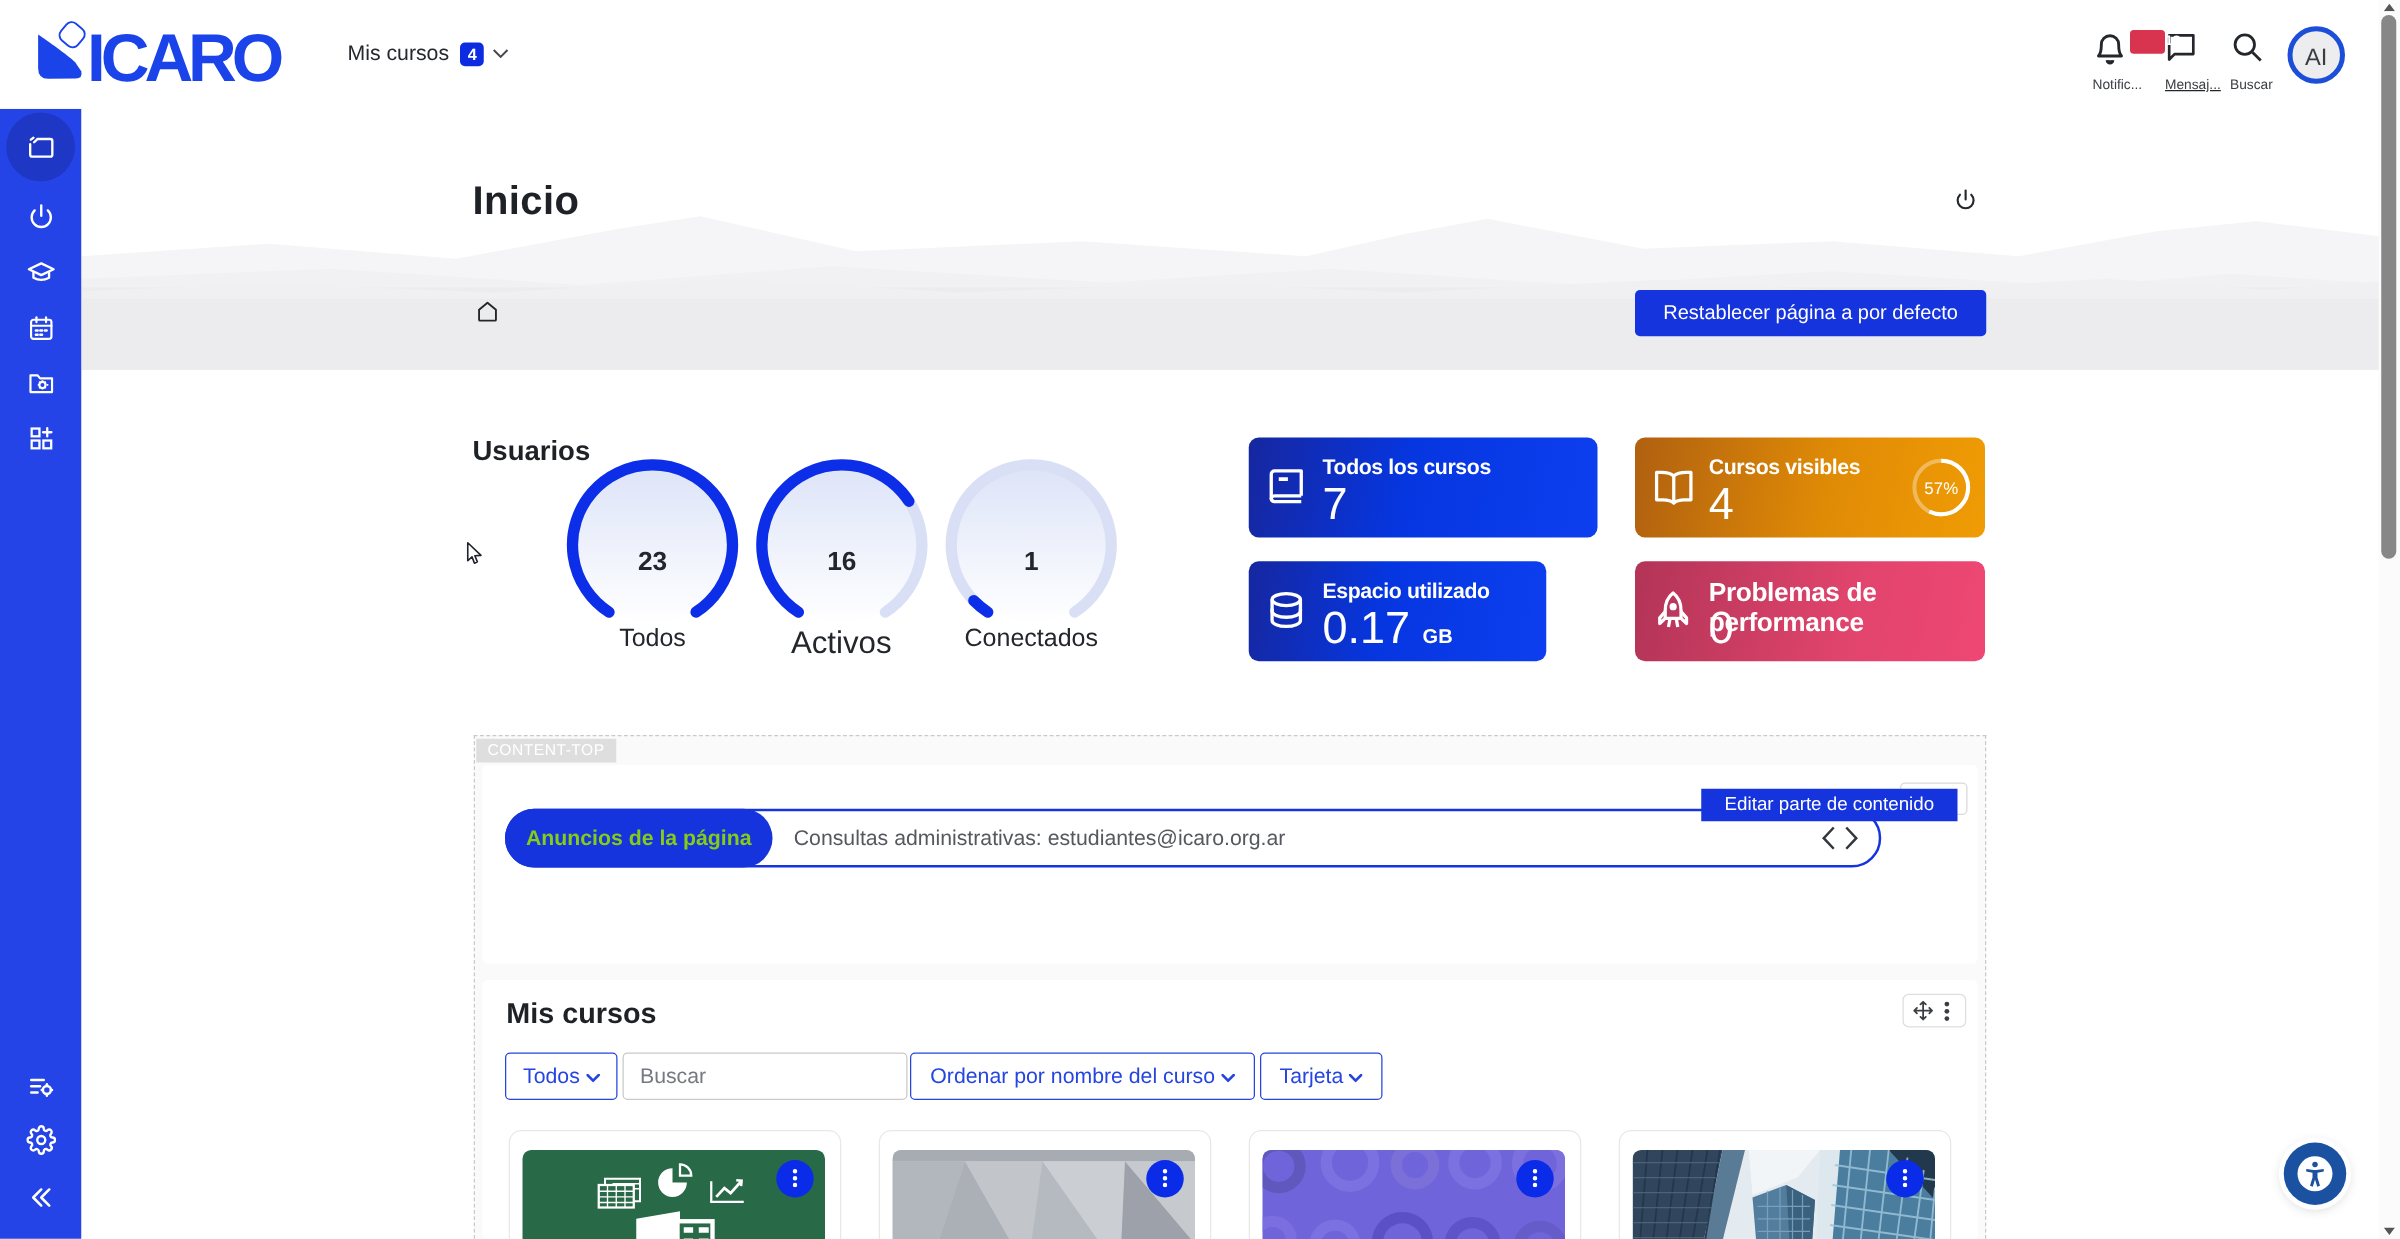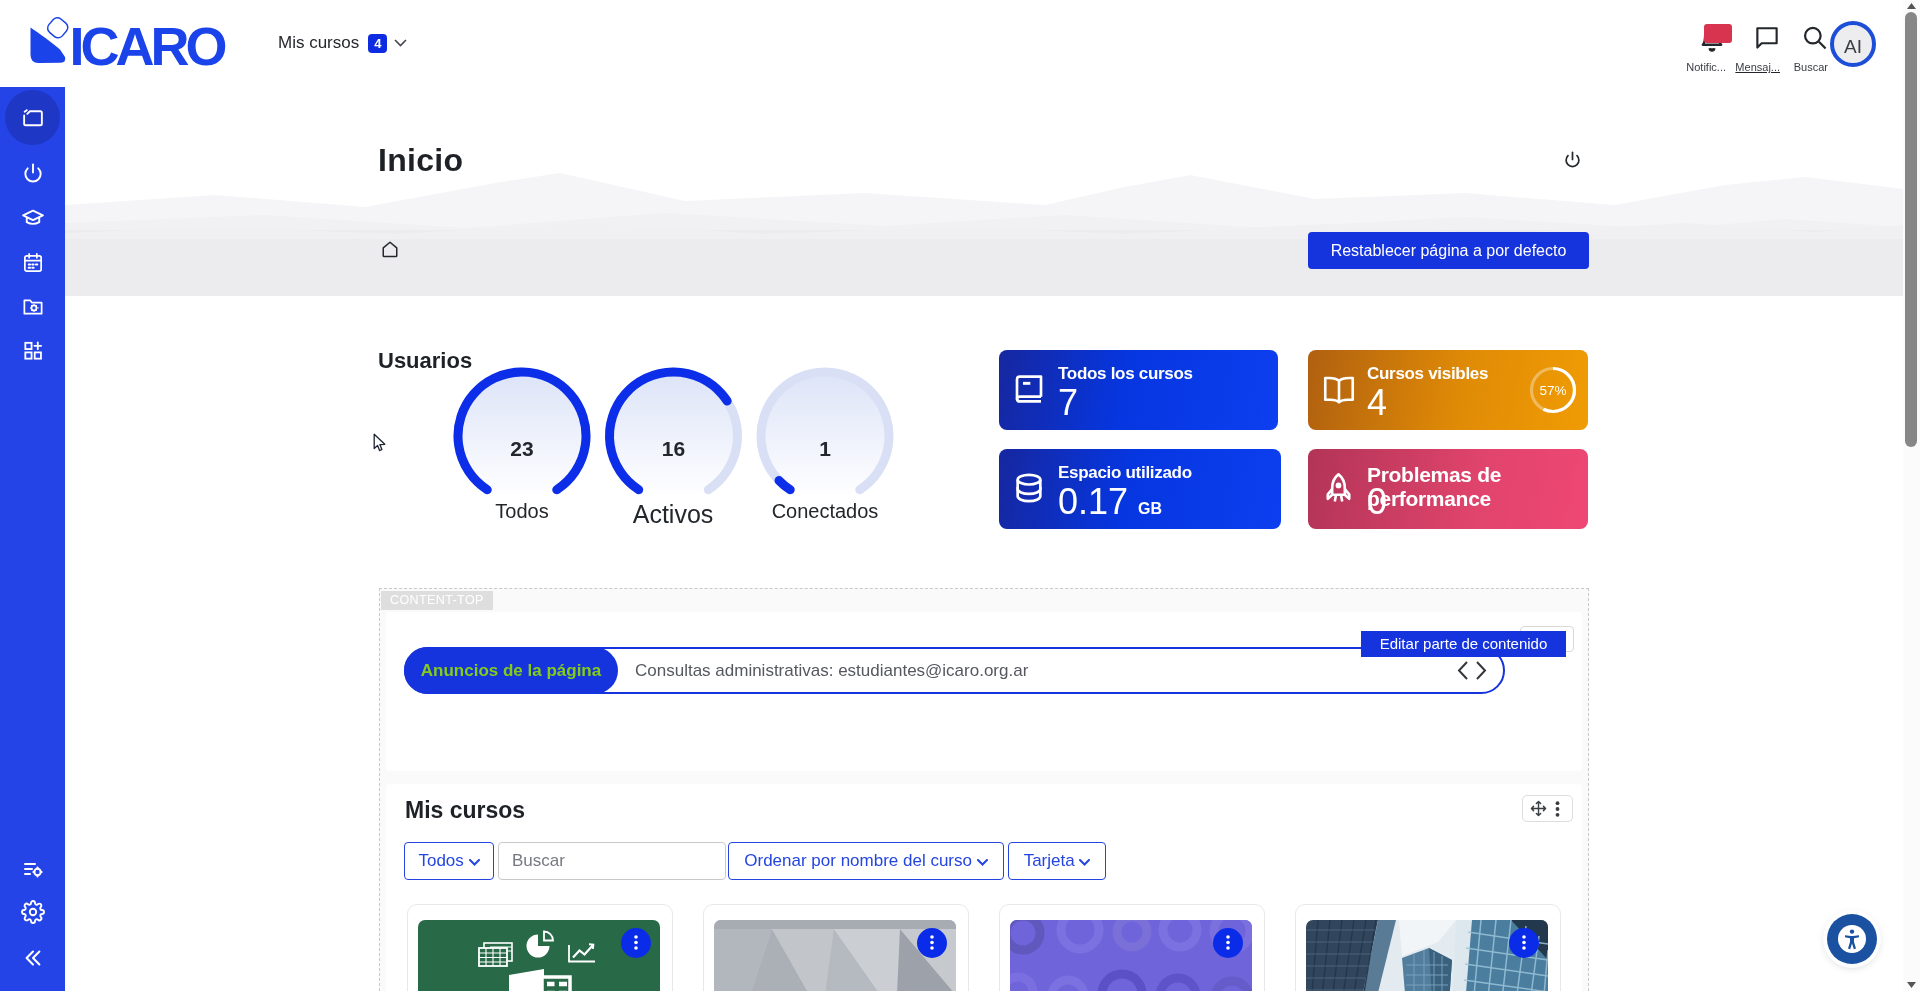--- a/index.html
+++ b/index.html
@@ -5,21 +5,21 @@
 <style>
   * { margin:0; padding:0; box-sizing:border-box; }
   html,body { width:1920px; height:991px; overflow:hidden; background:#fff;
     font-family:"Liberation Sans", sans-serif; color:#1b1d22; }
   .abs { position:absolute; }
   
   #header { position:absolute; left:0; top:0; width:1904px; height:87px; background:#fff; z-index:30; }
   #logo { position:absolute; left:30px; top:8px; }
   #miscursos { position:absolute; left:278px; top:33px; font-size:17px; color:#26282d; display:flex; align-items:center; gap:7px; }
   #miscursos .badge { background:#0d2ce2; color:#fff; font-weight:bold; font-size:13px; border-radius:4px; padding:2px 6px; margin-left:2px; }
-  .hicon { position:absolute; top:24px; text-align:right; color:#23262b; }
+  .hicon { position:absolute; top:24px; text-align:left; color:#23262b; }
   .hicon .lbl { font-size:11px; color:#3a3d42; margin-top:3px; }
   
   #sidebar { position:absolute; left:0; top:87px; width:65px; height:904px; background:#2544e8; z-index:25; }
   .sicon { position:absolute; left:50%; transform:translateX(-50%); }
   .activecircle { position:absolute; left:5px; top:3px; width:55px; height:55px; border-radius:50%; background:rgba(12,16,90,0.25); }
   
   #banner { position:absolute; left:65px; top:87px; width:1839px; height:209px; background:#fff; overflow:hidden; }
   #inicio { position:absolute; left:313px; top:55px; font-size:32px; font-weight:bold; color:#1e2126; letter-spacing:0.3px; }
   #resetbtn { position:absolute; left:1243px; top:145px; width:281px; height:37px; background:#1634dd; color:#fff; font-size:16px; border:none; border-radius:4px; text-align:center; line-height:37px; }
   
@@ -219,21 +219,21 @@
     <path d="M13 5 C11 3.2 8.5 2.8 5.5 2.8 H2.5 V19.5 H6.5 C9 19.5 11.5 20 13 21.5 C14.5 20 17 19.5 19.5 19.5 H23.5 V2.8 H20.5 C17.5 2.8 15 3.2 13 5 V21"></path>
   </svg>
   <div class="ttl">Cursos visibles</div>
   <div class="num">4</div>
   <svg class="abs" style="right:10px;top:15px;" width="50" height="50" viewBox="0 0 50 50">
     <circle cx="25" cy="25" r="21.5" fill="none" stroke="rgba(255,255,255,0.35)" stroke-width="3.2"></circle>
     <circle cx="25" cy="25" r="21.5" fill="none" stroke="#fff" stroke-width="3.2" stroke-dasharray="77 135" stroke-linecap="butt" transform="rotate(-90 25 25)"></circle>
     <text x="25" y="30" text-anchor="middle" font-size="13.5" fill="#fff">57%</text>
   </svg>
 </div>
-<div class="statcard blue1" style="left:999px;top:449px;width:282px;height:80px;">
+<div class="statcard blue1" style="left:999px;top:449px;width:238px;height:80px;">
   <svg class="icon" width="32" height="36" viewBox="0 0 24 26" fill="none" stroke="#fff" stroke-width="2">
     <ellipse cx="12" cy="6" rx="8.5" ry="3.6"></ellipse>
     <path d="M3.5 6 V13 C3.5 15 7.3 16.6 12 16.6 C16.7 16.6 20.5 15 20.5 13 V6"></path>
     <path d="M3.5 13 V20 C3.5 22 7.3 23.6 12 23.6 C16.7 23.6 20.5 22 20.5 20 V13" transform="translate(0,-1.5)"></path>
   </svg>
   <div class="ttl">Espacio utilizado</div>
   <div class="num">0.17 <span style="font-size:16px;font-weight:bold;">GB</span></div>
 </div>
 <div class="statcard pink1" style="left:1308px;top:449px;width:280px;height:80px;">
   <svg class="icon" width="33" height="37" viewBox="0 0 24 26" fill="none" stroke="#fff" stroke-width="1.9" stroke-linejoin="round">

